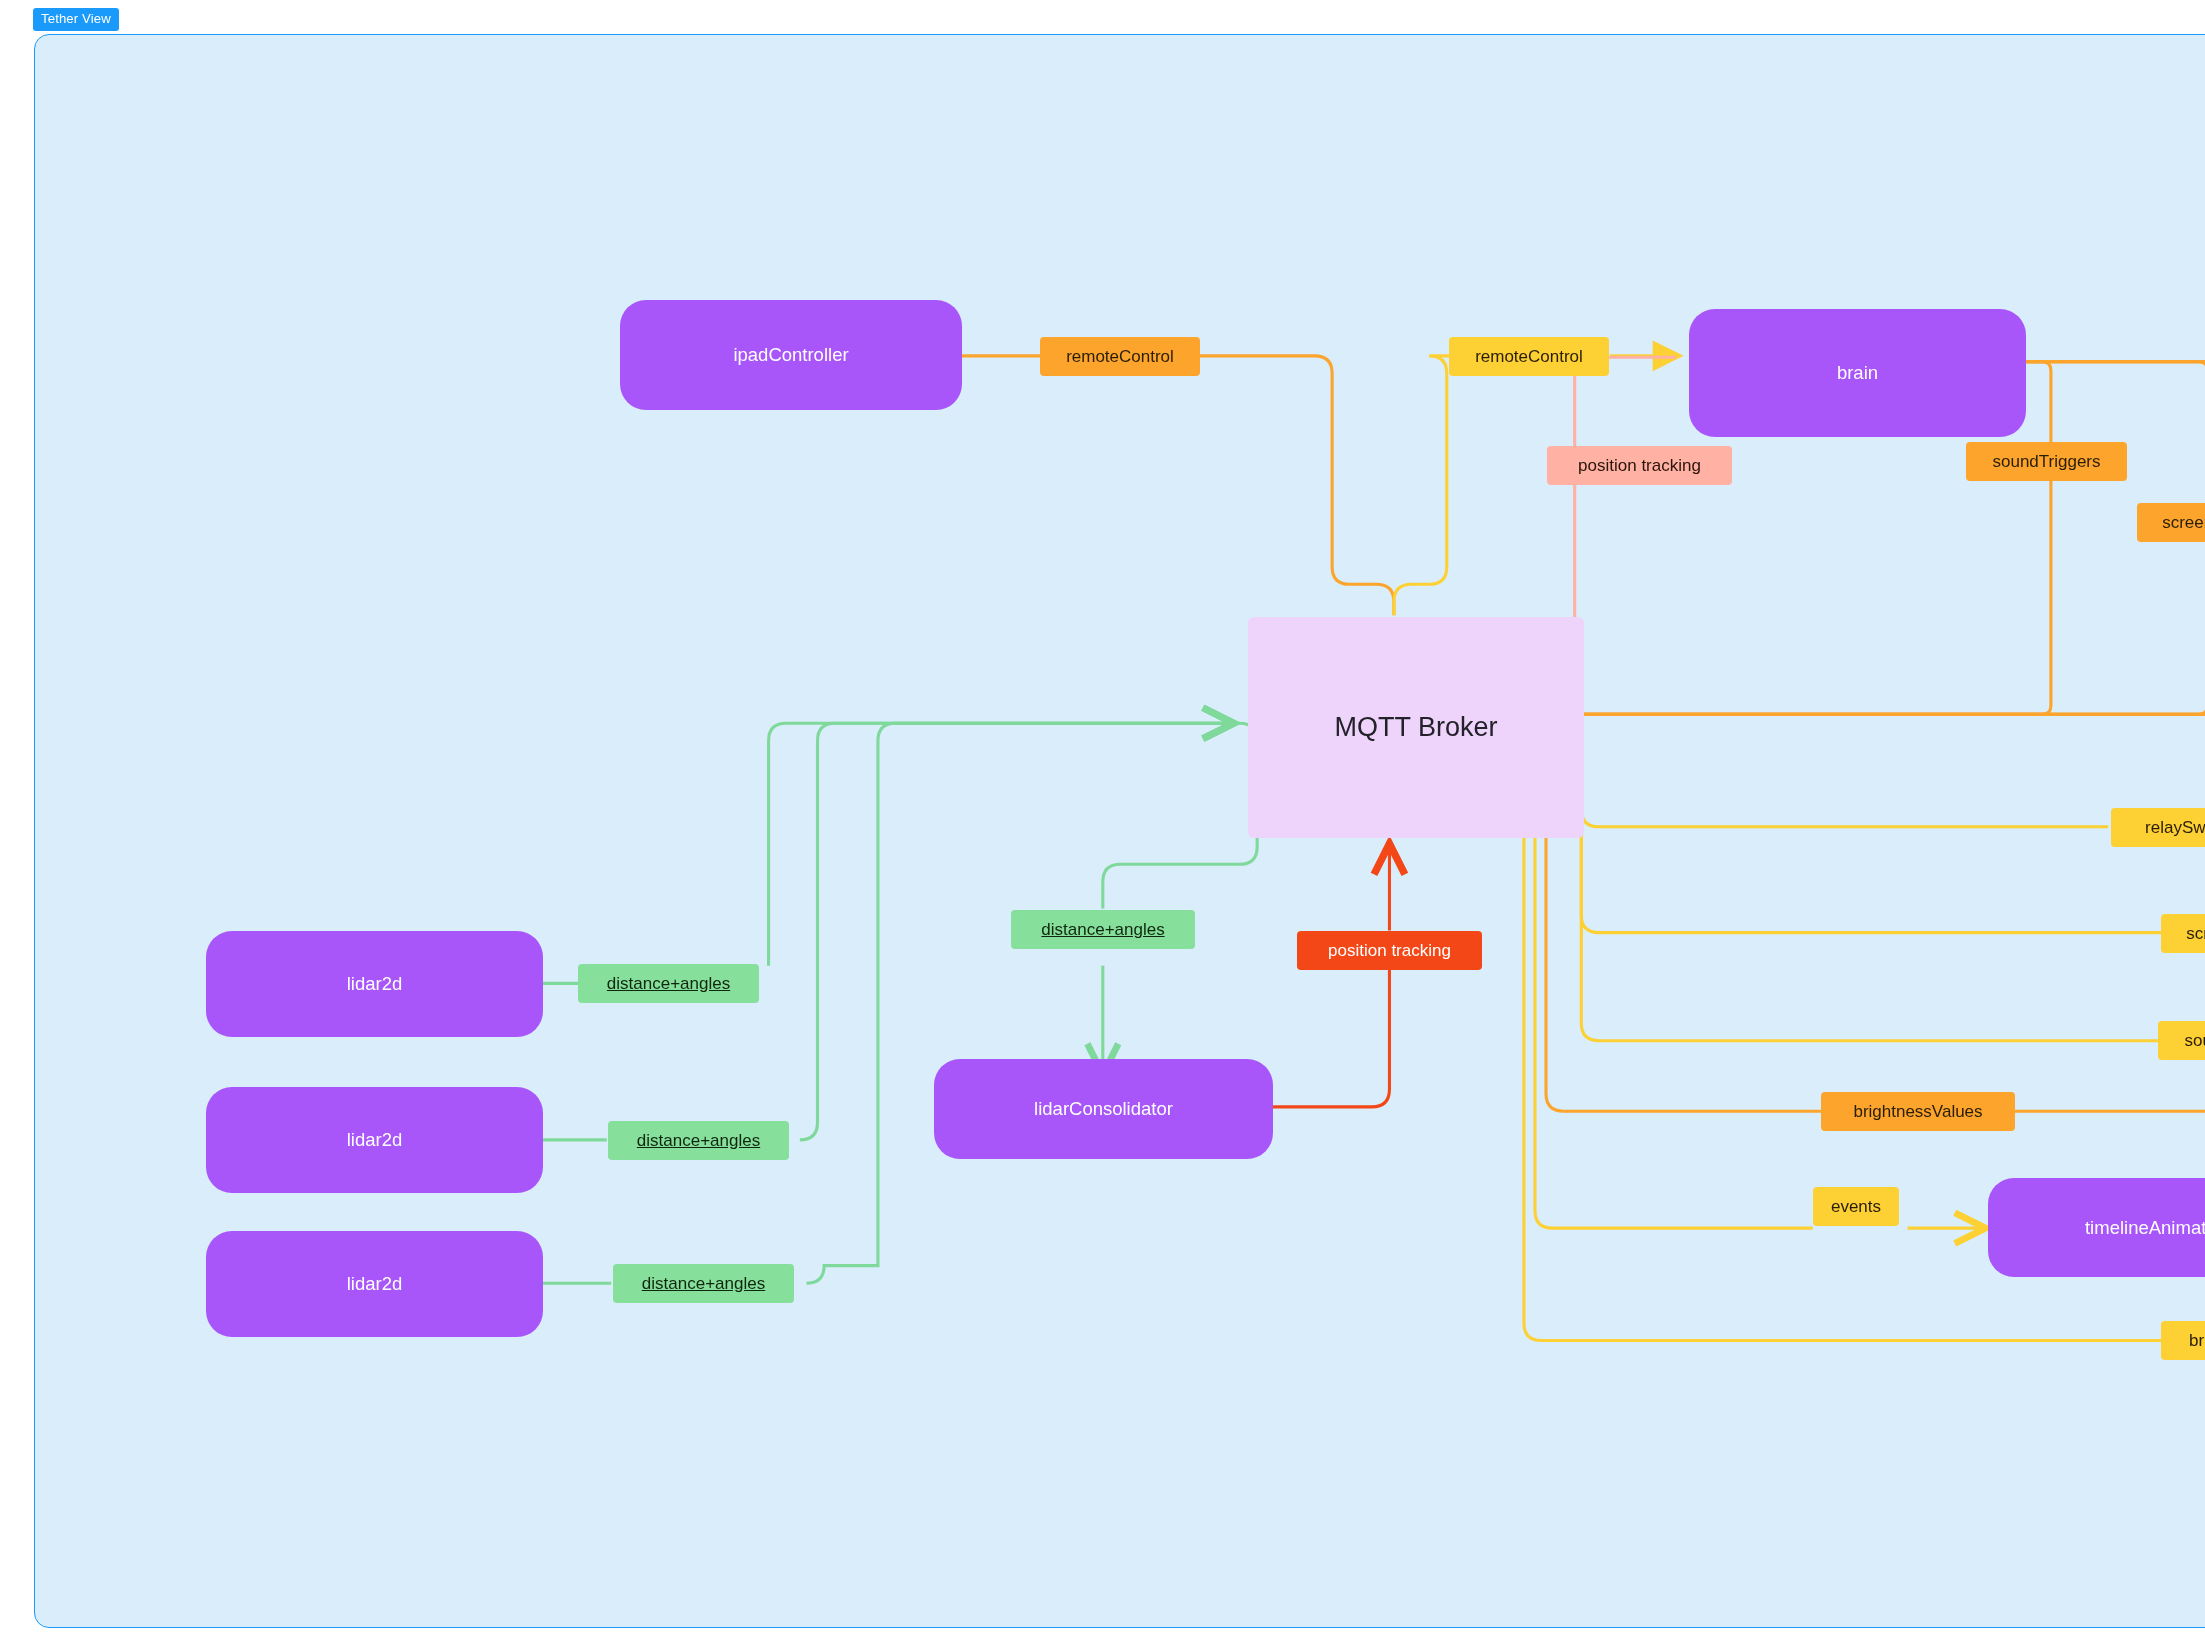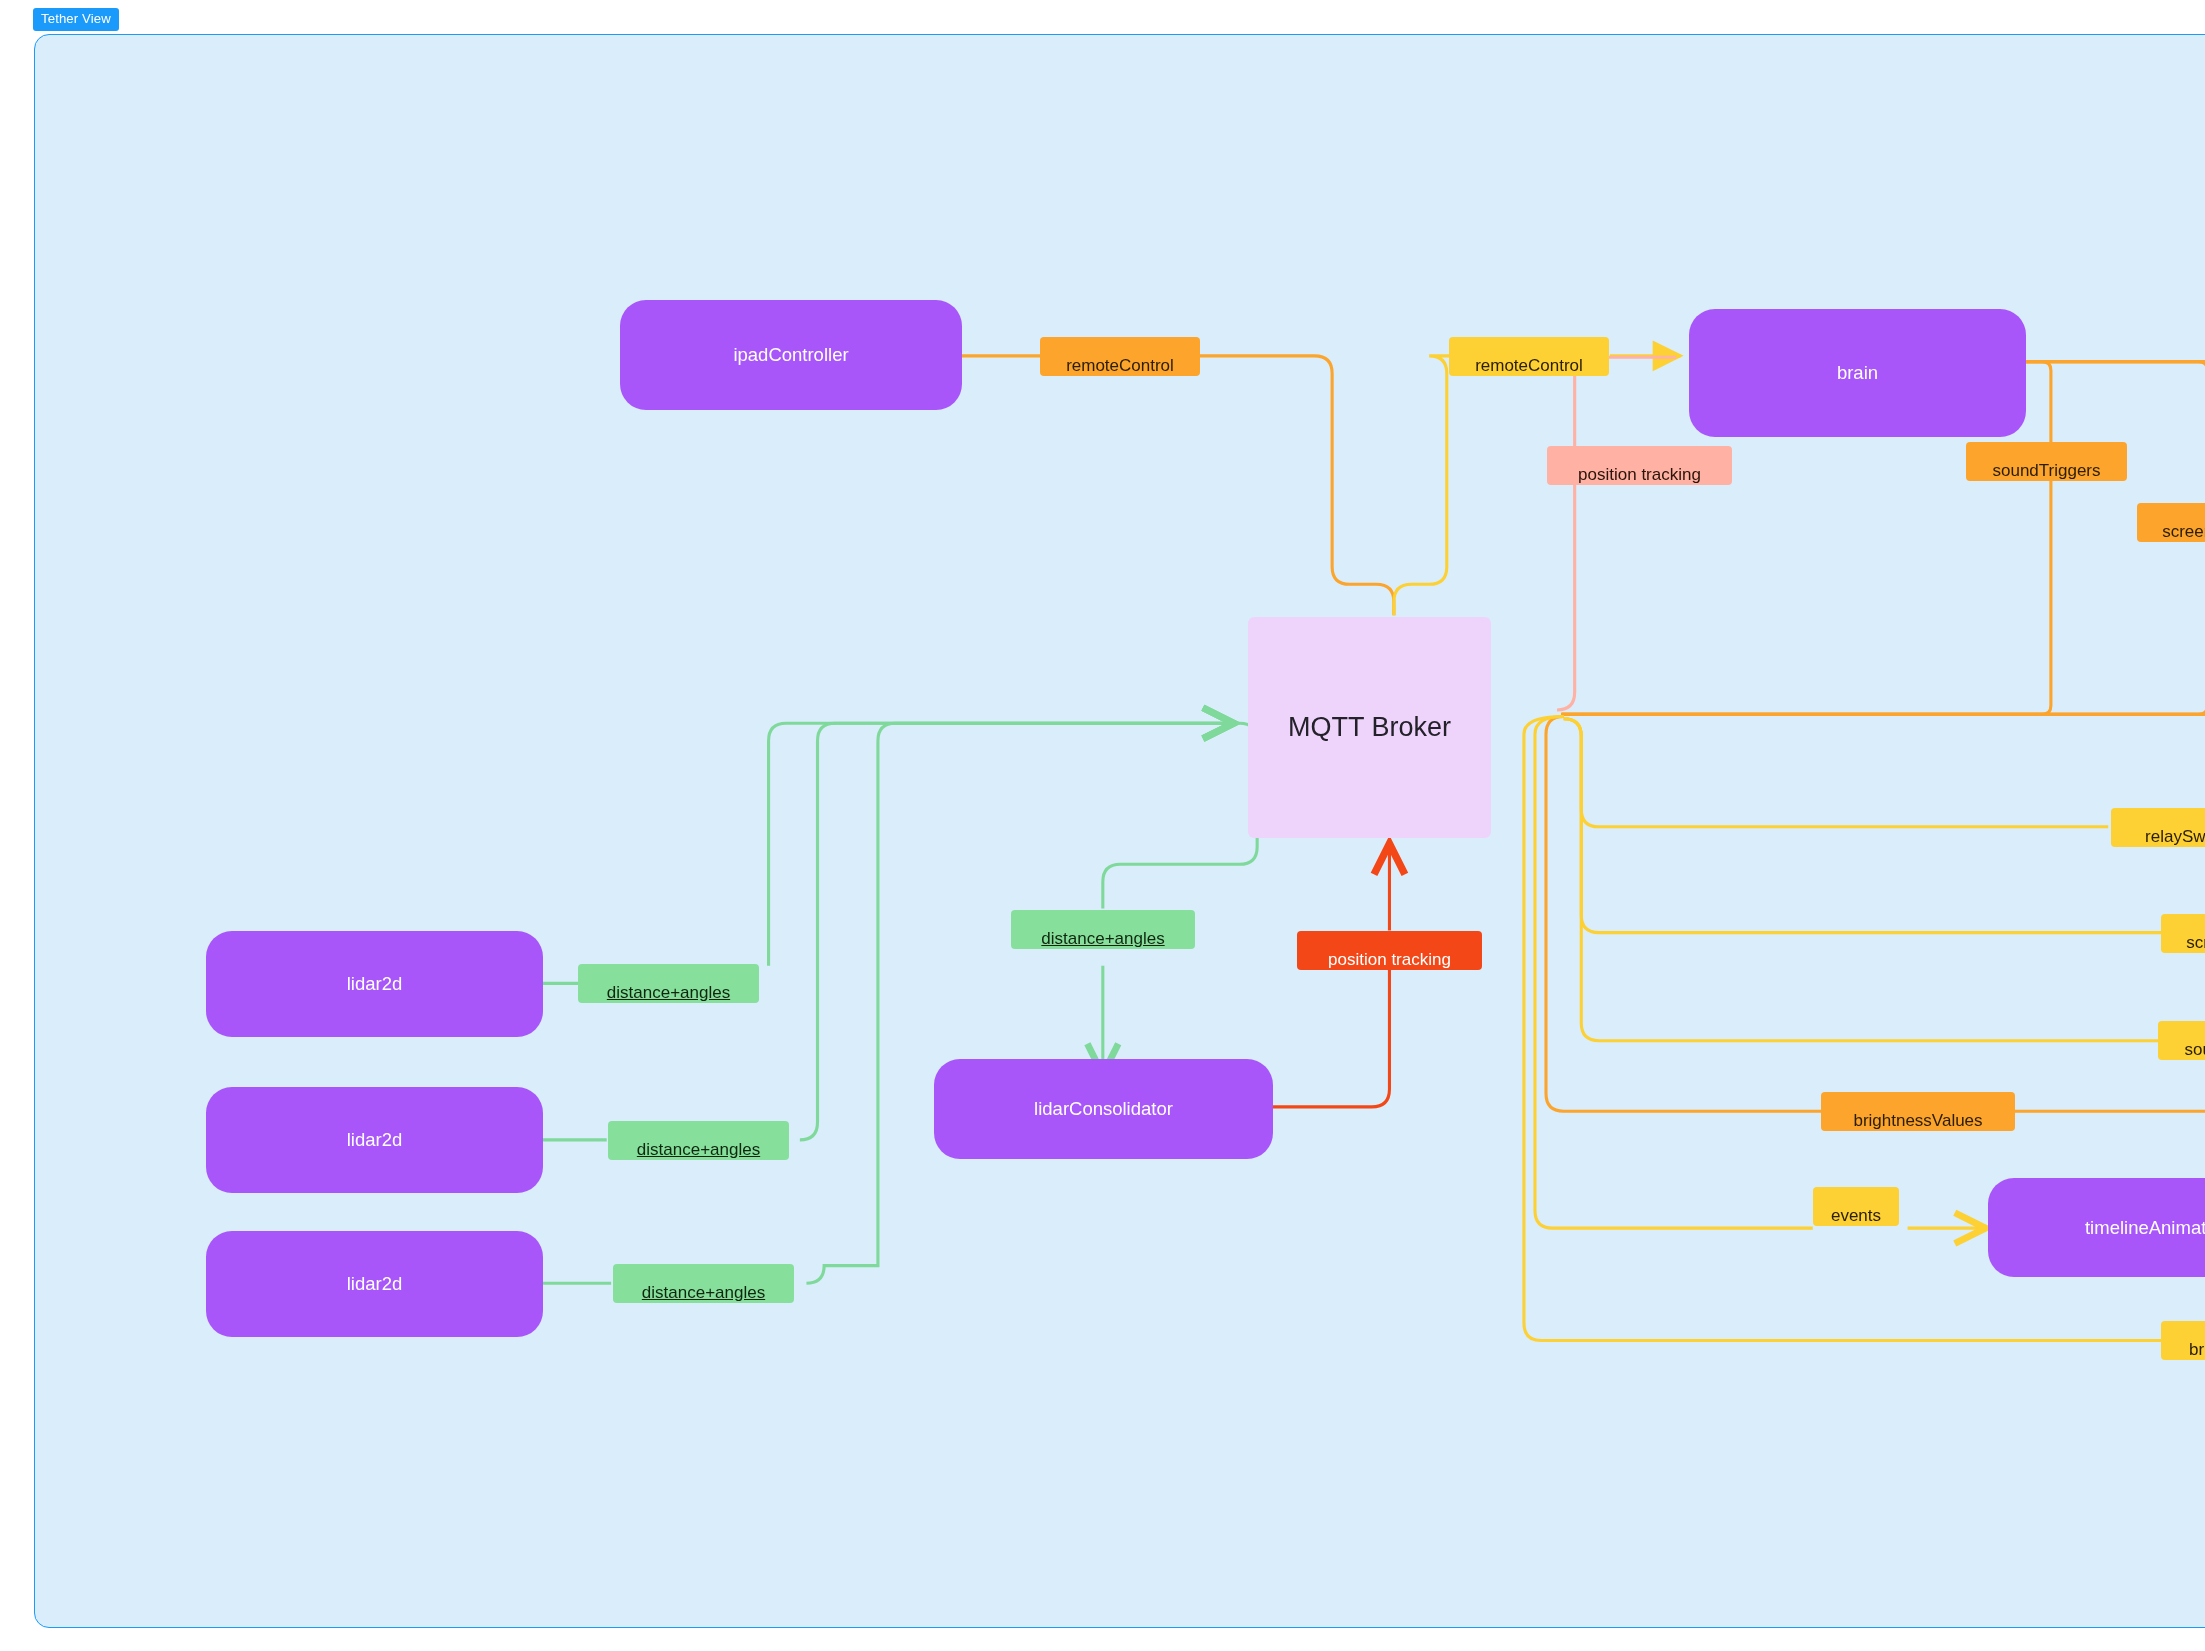--- a/index.html
+++ b/index.html
@@ -35,21 +35,21 @@
     font-size:18.5px;
   }
   .broker{
     background:#eed4fb;color:#232129;
     border-radius:6.2px;
     font-size:27px;
   }
 
   .lbl{
     position:absolute;box-sizing:border-box;
-    display:flex;align-items:flex-end;justify-content:center;
+    display:flex;align-items:center;justify-content:center;
     border-radius:4px;
     font-size:17px;
     white-space:nowrap;
     padding:0 7px;
     color:#2b1e08;
   }
   .lbl.pub{background:#fca42b;}
   .lbl.sub{background:#fdd033;}
   .lbl.green{background:#86e09c;color:#10270f;text-decoration:underline;}
   .lbl.pink{background:#ffb1a4;color:#2b1409;}
@@ -162,21 +162,21 @@
 </svg>
 
 <div class="node agent" style="left:620px;top:300px;width:342px;height:110px;">
   <span>ipadController</span>
 </div>
 
 <div class="node agent" style="left:1689px;top:309px;width:337px;height:128px;">
   <span>brain</span>
 </div>
 
-<div class="node broker" style="left:1248px;top:617px;width:243px;height:221px;">
+<div class="node broker" style="left:1248px;top:617px;width:336px;height:221px;">
   <span>MQTT Broker</span>
 </div>
 
 <div class="node agent" style="left:206px;top:931px;width:337px;height:106px;">
   <span>lidar2d</span>
 </div>
 <div class="node agent" style="left:206px;top:1087px;width:337px;height:106px;">
   <span>lidar2d</span>
 </div>
 <div class="node agent" style="left:206px;top:1231px;width:337px;height:106px;">

